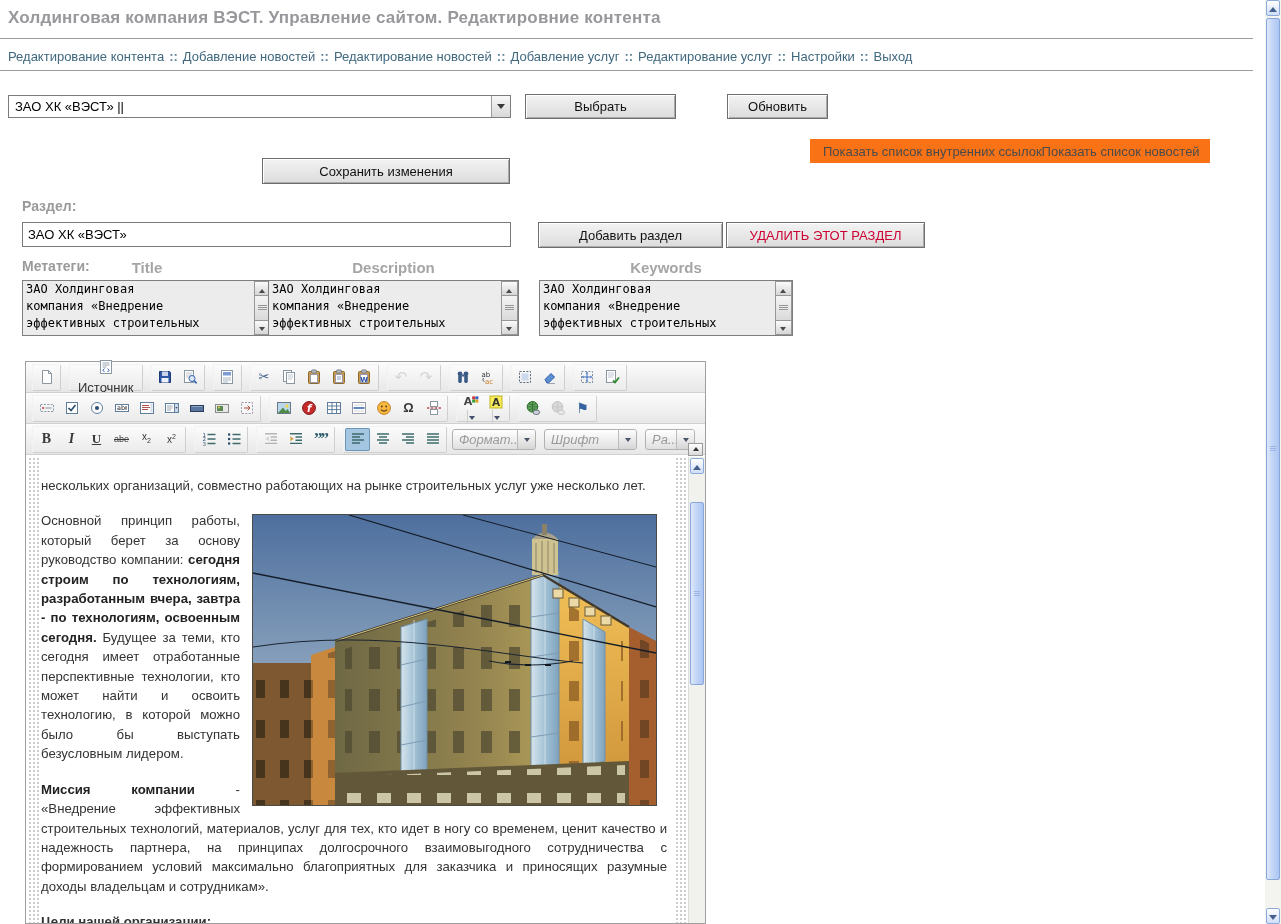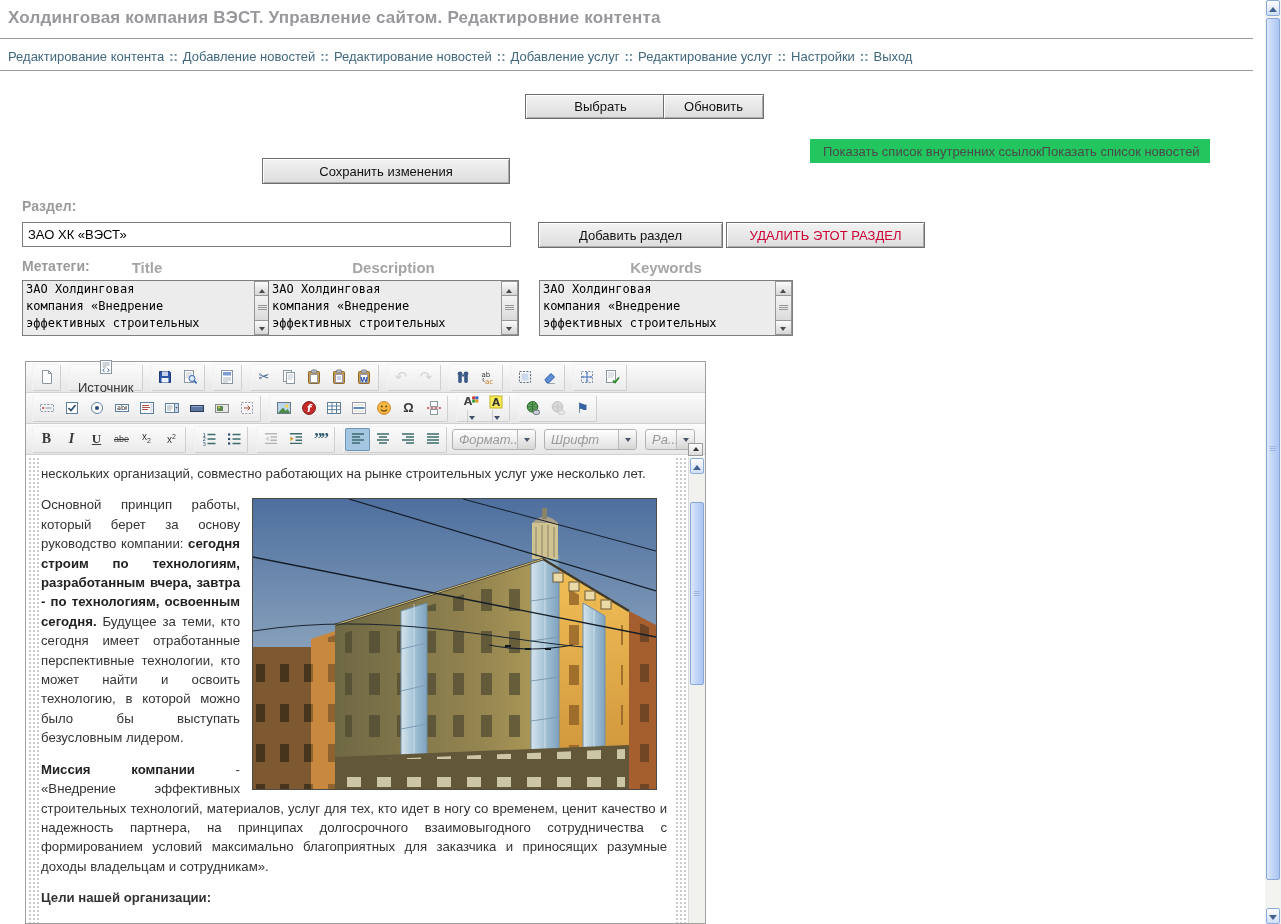--- a/index.html
+++ b/index.html
@@ -15,33 +15,33 @@
   .nav{position:absolute;left:8px;top:49px;font-size:13px;color:#40687f;white-space:nowrap;}
   .nav a{color:#40687f;text-decoration:none;}
   .nav-sep{color:#5d8196;margin:0 5px;font-weight:bold;}
 
   
   .btn{position:absolute;display:flex;align-items:center;justify-content:center;box-sizing:border-box;
     background:linear-gradient(#f3f3f3,#dcdcdc);border:1px solid #6e6e6e;
     box-shadow:inset 1px 1px 0 #ffffff, inset -1px -1px 0 #ababab;
     font-family:"Liberation Sans",sans-serif;font-size:13px;color:#111;cursor:pointer;padding:0;}
   #btn-choose{left:525px;top:94px;width:151px;height:25px;}
-  #btn-refresh{left:663px;top:94px;width:101px;height:25px;}
+  #btn-refresh{left:727px;top:94px;width:101px;height:25px;}
   #btn-save{left:262px;top:158px;width:248px;height:26px;}
   #btn-add{left:538px;top:222px;width:185px;height:26px;}
   #btn-delete{left:726px;top:222px;width:199px;height:26px;color:#cc0033;}
 
   .sel{position:absolute;left:8px;top:95px;width:503px;height:23px;box-sizing:border-box;background:#fff;
     border:1px solid #7c7c7c;display:flex;align-items:center;cursor:default;}
   .sel-text{flex:1;padding:0 6px;font-size:13px;color:#000;white-space:nowrap;overflow:hidden;}
   .sel-btn{width:18px;height:21px;background:linear-gradient(#f8f8f8,#d8d8d8);border-left:1px solid #9a9a9a;
     display:flex;align-items:flex-start;justify-content:center;cursor:pointer;}
   .sel-btn::after{content:"";border:4px solid transparent;border-top:5px solid #3a3a3a;margin-top:8px;}
 
-  #links-bar{position:absolute;left:810px;top:139px;width:400px;height:24px;background:#22c55e;
+  #links-bar{position:absolute;left:810px;top:139px;width:400px;height:24px;background:#f97316;
     display:flex;align-items:center;justify-content:space-between;padding:0 13px;box-sizing:border-box;}
   #links-bar a{font-size:13px;color:#4b4b4b;text-decoration:none;white-space:nowrap;}
 
   #section-label{position:absolute;left:22px;top:198px;font-size:14px;font-weight:bold;color:#9a9a9a;}
   #section-input{position:absolute;left:22px;top:222px;width:489px;height:25px;box-sizing:border-box;
     border:1px solid #7a7a7a;padding:0 5px;font-family:"Liberation Sans",sans-serif;font-size:13px;color:#000;background:#fff;}
   #metatags-label{position:absolute;left:22px;top:258px;font-size:14px;font-weight:bold;color:#9a9a9a;}
 
   
   .meta-col{position:absolute;top:259px;}
@@ -84,21 +84,21 @@
   .tcollapse{position:absolute;right:2px;top:81px;width:15px;height:13px;background:linear-gradient(#ffffff,#dadada);
     border:1px solid #9a9a9a;display:flex;align-items:center;justify-content:center;cursor:pointer;box-sizing:border-box;}
   .tcollapse::after{content:"";border:3.5px solid transparent;border-bottom:4.5px solid #333;margin-top:-4px;}
 
   #ed-content{position:absolute;left:0;top:95px;right:0;bottom:0;overflow:hidden;background:#fff;cursor:text;}
   .dots{position:absolute;top:0;bottom:0;width:11px;
     background-image:radial-gradient(#cccccc .8px, transparent .95px);background-size:4px 4px;}
   .dots-left{left:2px;} .dots-right{right:19px;}
   .ed-body{position:absolute;left:0;right:17px;top:0;bottom:0;padding:3px 21px 0 15px;
     font-size:13.2px;line-height:19.4px;color:#333;text-align:justify;overflow:hidden;}
-  .ed-body p{margin:4px 0 12px;}
+  .ed-body p{margin:16px 0 12px;}
   .ed-body b{color:#222;}
   .goals-h{font-weight:bold;}
   #goals-list{margin:4px 0 0;padding-left:95px;}
   #goals-list li{list-style:square;margin-bottom:8px;}
   .building{float:right;width:405px;height:292px;margin:3px 10px 8px 12px;border:1px solid #4a4a46;box-sizing:border-box;background:#7a8aa0;}
   .building svg{display:block;}
 
   
   .xp-btn{position:absolute;left:1px;right:1px;height:16px;border:1px solid #8cabdc;border-radius:2px;
     background:linear-gradient(#ffffff,#cfdef8);display:flex;align-items:flex-start;justify-content:center;cursor:pointer;box-sizing:border-box;}
@@ -119,20 +119,24 @@
 </head>
 <body>
 
 <div class="screen">
 
   <div class="page-title">Холдинговая компания ВЭСТ. Управление сайтом. Редактировние контента</div>
   <div class="rule" id="rule1"></div>
   <div class="nav"><a href="#">Редактирование контента</a><span class="nav-sep">::</span><a href="#">Добавление новостей</a><span class="nav-sep">::</span><a href="#">Редактирование новостей</a><span class="nav-sep">::</span><a href="#">Добавление услуг</a><span class="nav-sep">::</span><a href="#">Редактирование услуг</a><span class="nav-sep">::</span><a href="#">Настройки</a><span class="nav-sep">::</span><a href="#">Выход</a></div>
   <div class="rule" id="rule2"></div>
 
+  <div class="sel">
+    <span class="sel-text">ЗАО ХК «ВЭСТ» ||</span>
+    <span class="sel-btn"></span>
+  </div>
   <button class="btn" id="btn-choose">Выбрать</button>
   <button class="btn" id="btn-refresh">Обновить</button>
 
   <div id="links-bar">
     <a href="#">Показать список внутренних ссылок</a>
     <a href="#">Показать список новостей</a>
   </div>
 
   <button class="btn" id="btn-save">Сохранить изменения</button>
 

